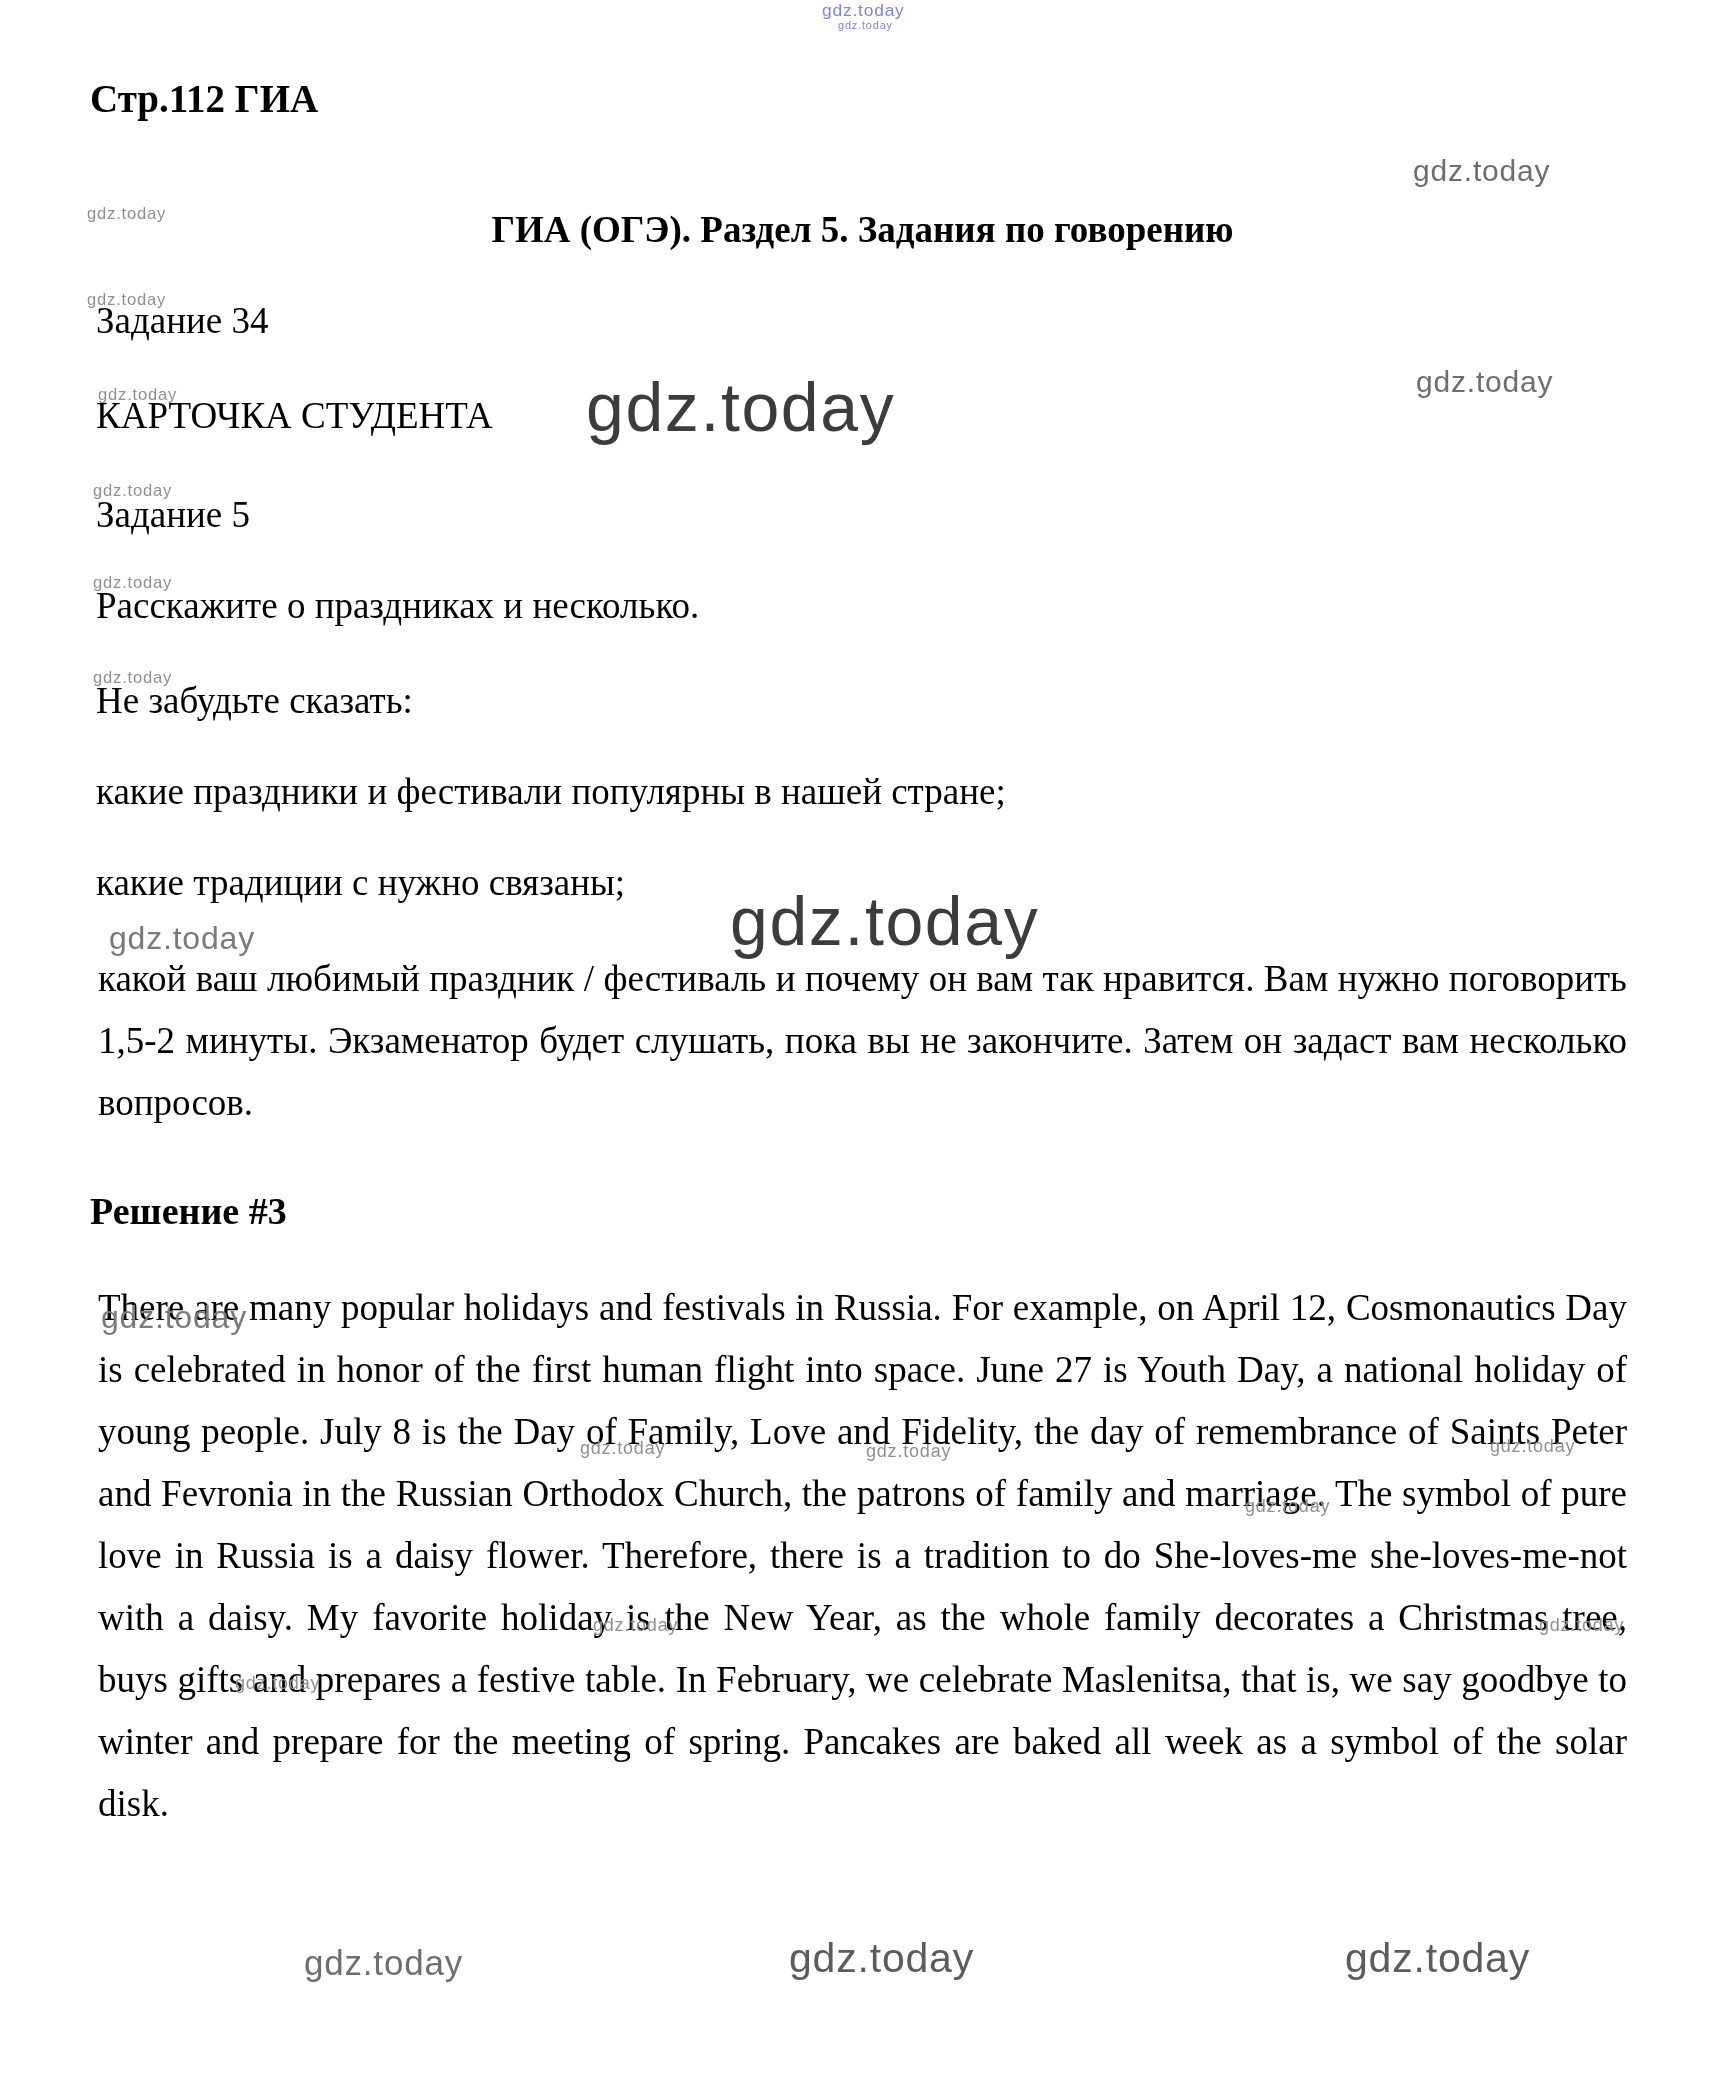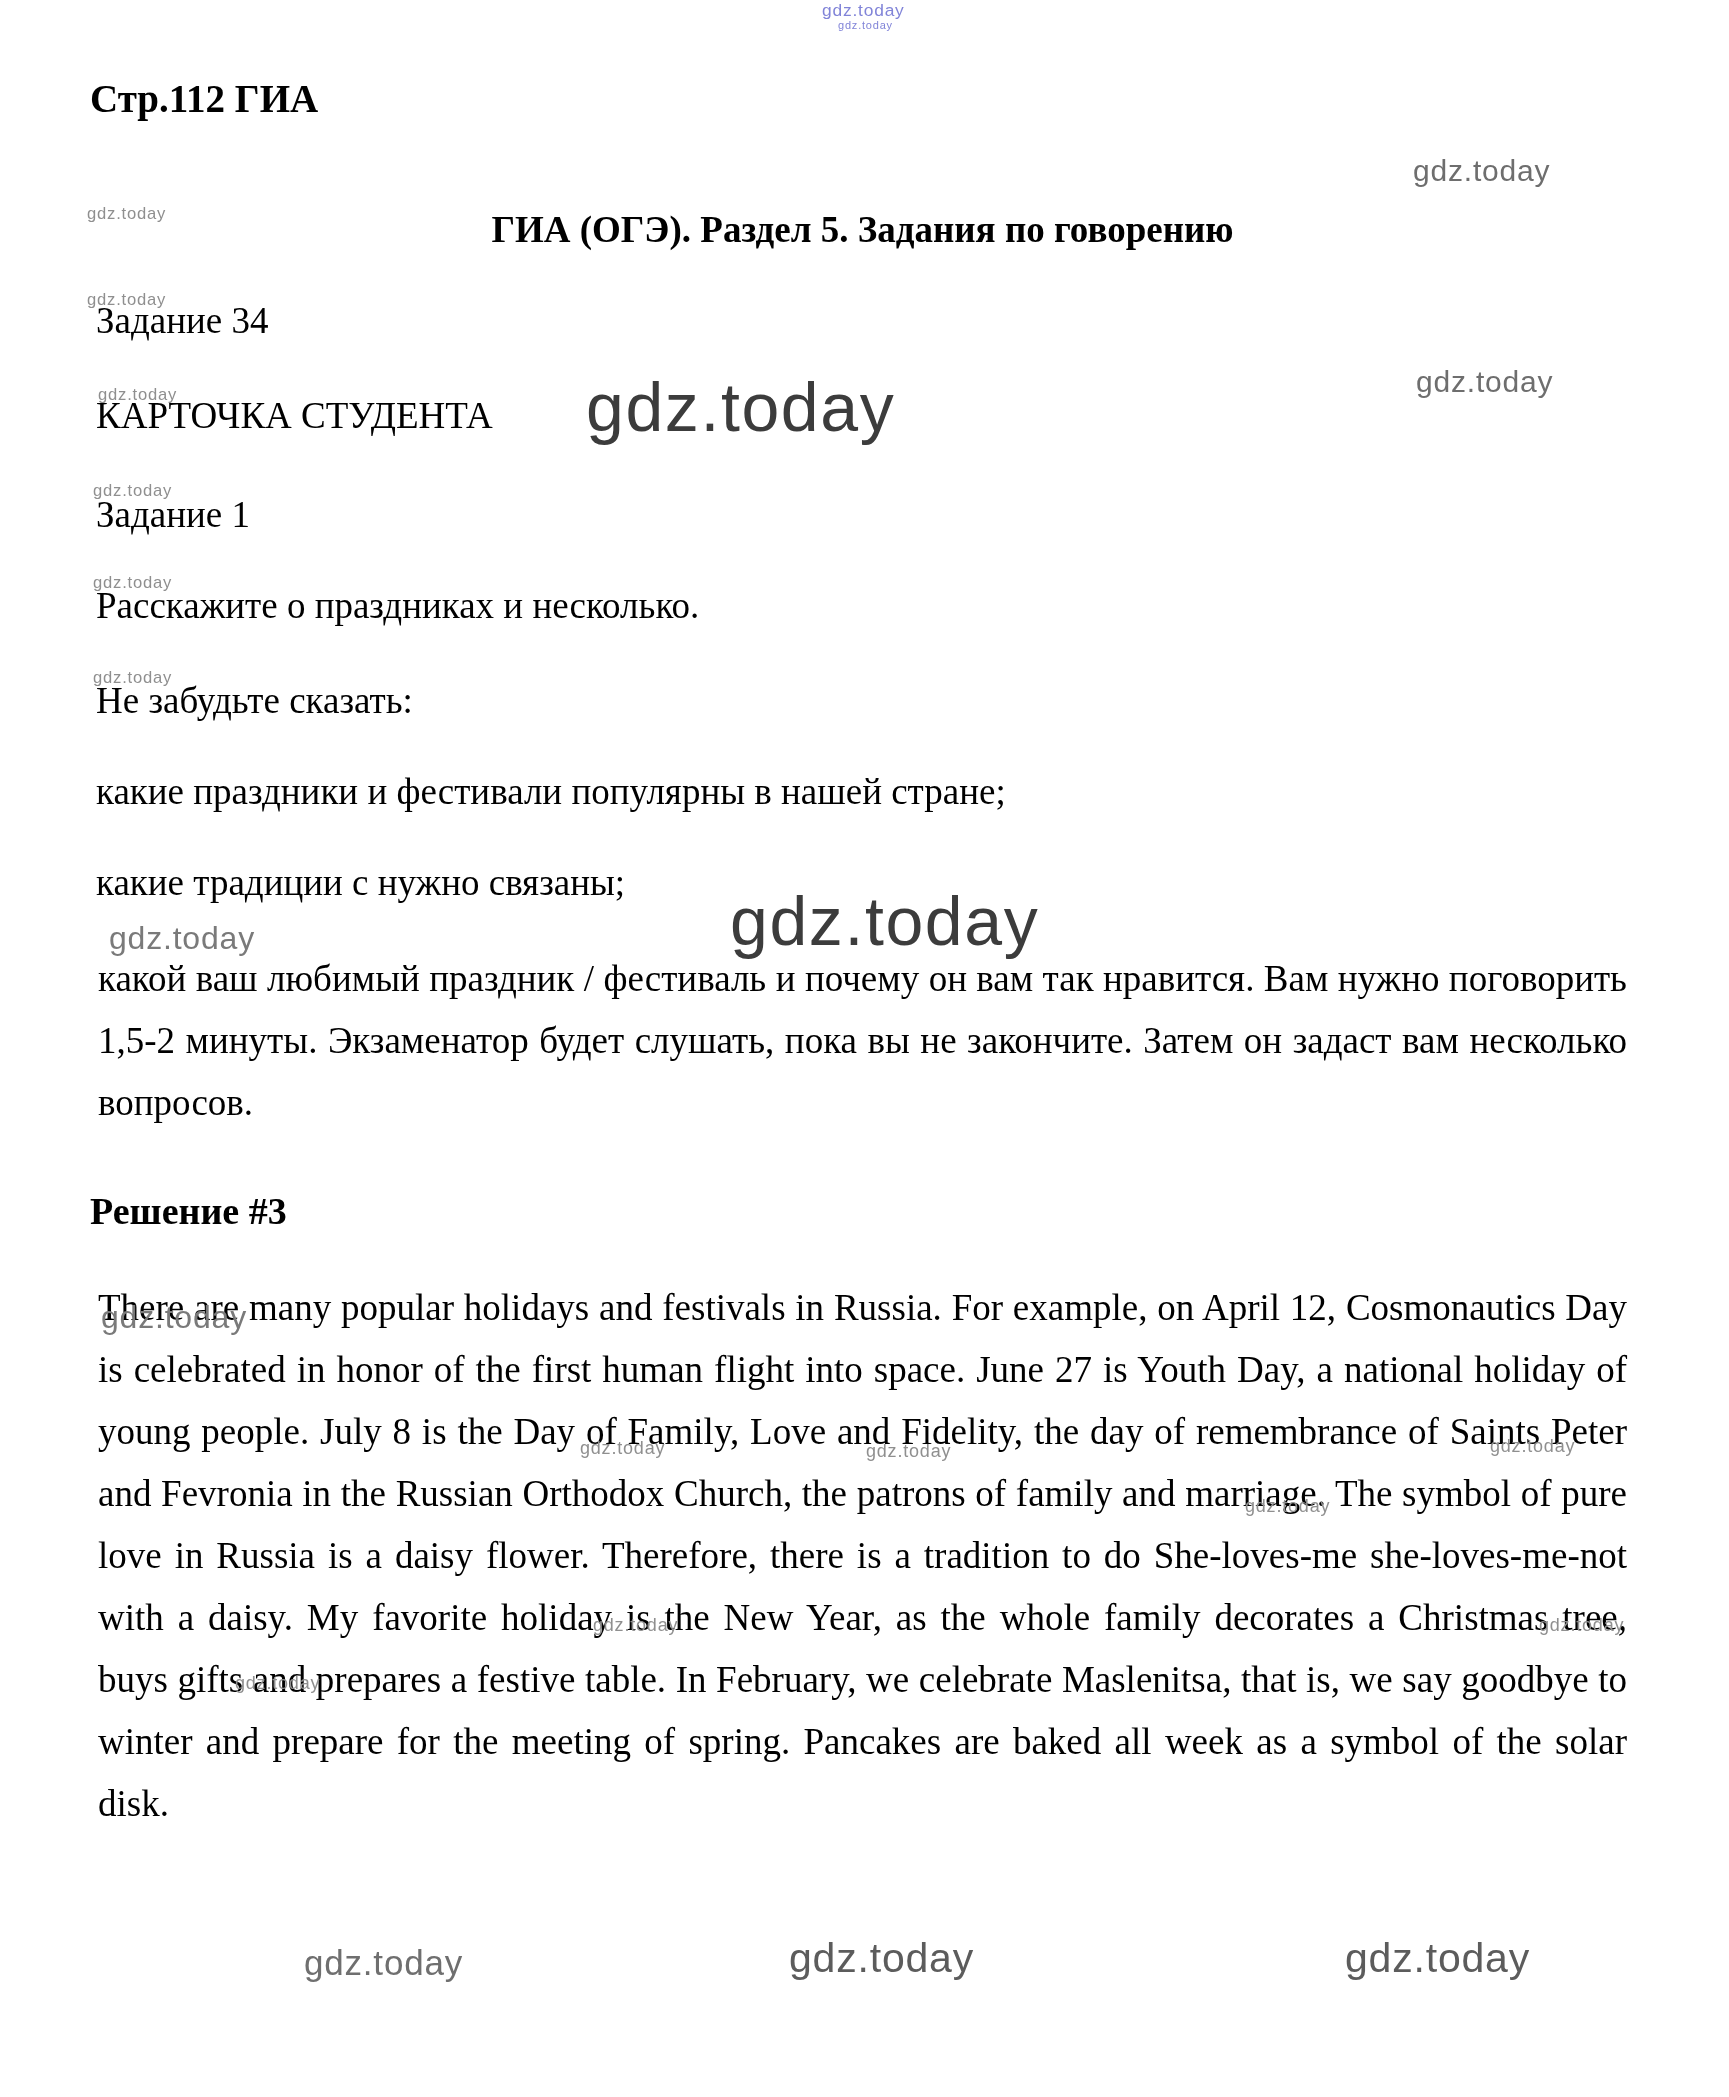--- a/index.html
+++ b/index.html
@@ -75,21 +75,21 @@
   .wm-bottom-sm { font-size: 35px; color: #6f6f6f; }
 </style>
 </head>
 <body>
 
 <div class="page">
   <h1 class="h-bold">Стр.112 ГИА</h1>
   <h2 class="section-title">ГИА (ОГЭ). Раздел 5. Задания по говорению</h2>
   <p class="line task-number">Задание 34</p>
   <p class="line card-title">КАРТОЧКА СТУДЕНТА</p>
-  <p class="line task1-label">Задание 1</p>
+  <p class="line task1-label">Задание 5</p>
   <p class="line prompt-text">Расскажите о праздниках и несколько.</p>
   <p class="line dont-forget">Не забудьте сказать:</p>
   <p class="line bullet-1">какие праздники и фестивали популярны в нашей стране;</p>
   <p class="line bullet-2">какие традиции с нужно связаны;</p>
   <p class="justify task-paragraph">какой ваш любимый праздник / фестиваль и почему он вам так нравится. Вам нужно поговорить 1,5-2 минуты. Экзаменатор будет слушать, пока вы не закончите. Затем он задаст вам несколько вопросов.</p>
   <h3 class="solution-title">Решение #3</h3>
   <p class="justify solution-text">There are many popular holidays and festivals in Russia. For example, on April 12, Cosmonautics Day is celebrated in honor of the first human flight into space. June 27 is Youth Day, a national holiday of young people. July 8 is the Day of Family, Love and Fidelity, the day of remembrance of Saints Peter and Fevronia in the Russian Orthodox Church, the patrons of family and marriage. The symbol of pure love in Russia is a daisy flower. Therefore, there is a tradition to do She-loves-me she-loves-me-not with a daisy. My favorite holiday is the New Year, as the whole family decorates a Christmas tree, buys gifts and prepares a festive table. In February, we celebrate Maslenitsa, that is, we say goodbye to winter and prepare for the meeting of spring. Pancakes are baked all week as a symbol of the solar disk.</p>
 </div>
 
 <span class="wm wm-blue" style="left:822px; top:0px; font-size:17.4px;">gdz.today</span>

